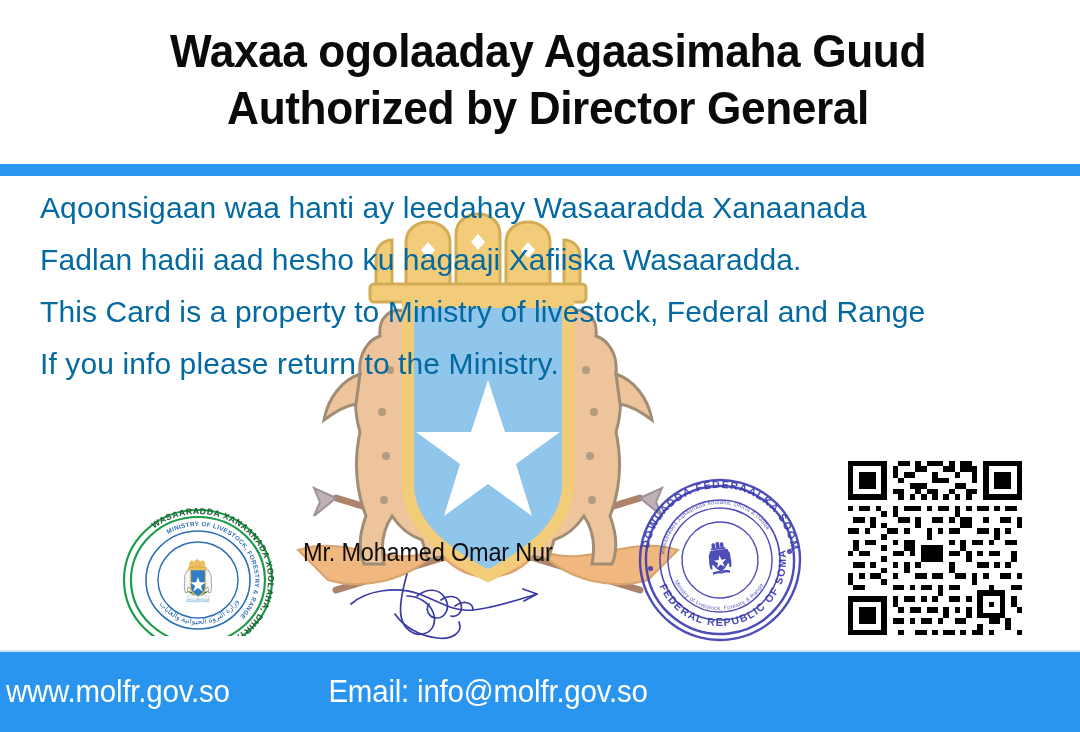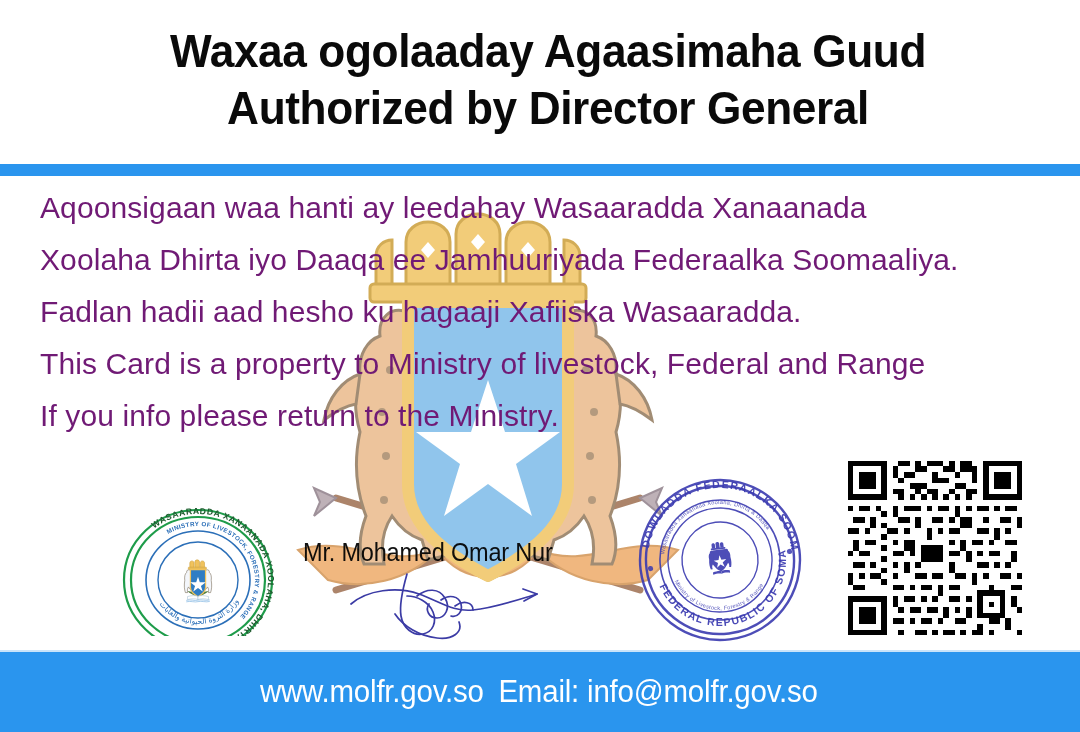--- a/index.html
+++ b/index.html
@@ -87,21 +87,21 @@
     left: 40px;
     top: 182px;
     width: 1020px;
     z-index: 5;
   }
   .body-line {
     display: block;
     font-family: "Liberation Sans", sans-serif;
     font-size: 30px;
     line-height: 52px;
-    color: #701a75;
+    color: #0369a1;
     white-space: nowrap;
     letter-spacing: 0.1px;
     mix-blend-mode: multiply;
   }
 
   
   #seal-green {
     position: absolute;
     left: 110px;
     top: 494px;
@@ -159,21 +159,22 @@
 
   
   #footer-text {
     position: absolute;
     left: 0;
     top: 652px;
     width: 1080px;
     height: 80px;
     display: flex;
     align-items: center;
-    justify-content: center;
+    justify-content: flex-start;
+    gap: 84px;
     z-index: 9;
   }
   .footer-item {
     font-family: "Liberation Sans", sans-serif;
     font-size: 31px;
     line-height: 38px;
     color: #ffffff;
     white-space: nowrap;
     transform: scaleX(0.95);
     letter-spacing: -0.2px;
@@ -282,21 +283,20 @@
       <path d="M150 104 L 310 104 L 310 286 C 310 326 276 354 230 378
                C 184 354 150 326 150 286 Z" fill="#78b9e8" stroke="#f0c25c" stroke-width="12" stroke-linejoin="round"></path>
 
       <path d="M230 182 L 247 234 L 302 234 L 258 266 L 274 318 L 230 286
                L 186 318 L 202 266 L 158 234 L 213 234 Z" fill="#ffffff"></path>
     </svg>
   </div>
 
   <div id="body-text">
     <span class="body-line">Aqoonsigaan waa hanti ay leedahay Wasaaradda Xanaanada</span>
-    <span class="body-line">Xoolaha Dhirta iyo Daaqa ee Jamhuuriyada Federaalka Soomaaliya.</span>
     <span class="body-line">Fadlan hadii aad hesho ku hagaaji Xafiiska Wasaaradda.</span>
     <span class="body-line">This Card is a property to Ministry of livestock, Federal and Range</span>
     <span class="body-line">If you info please return to the Ministry.</span>
   </div>
 
   <div id="seal-green" class="seal">
     <svg viewBox="0 0 176 142" xmlns="http://www.w3.org/2000/svg">
       <defs>
         <path id="gOuter" d="M 88 86 m -70 0 a 70 66 0 1 1 140 0 a 70 66 0 1 1 -140 0"></path>
         <path id="gInner" d="M 88 86 m -57 0 a 57 54 0 1 1 114 0 a 57 54 0 1 1 -114 0"></path>

